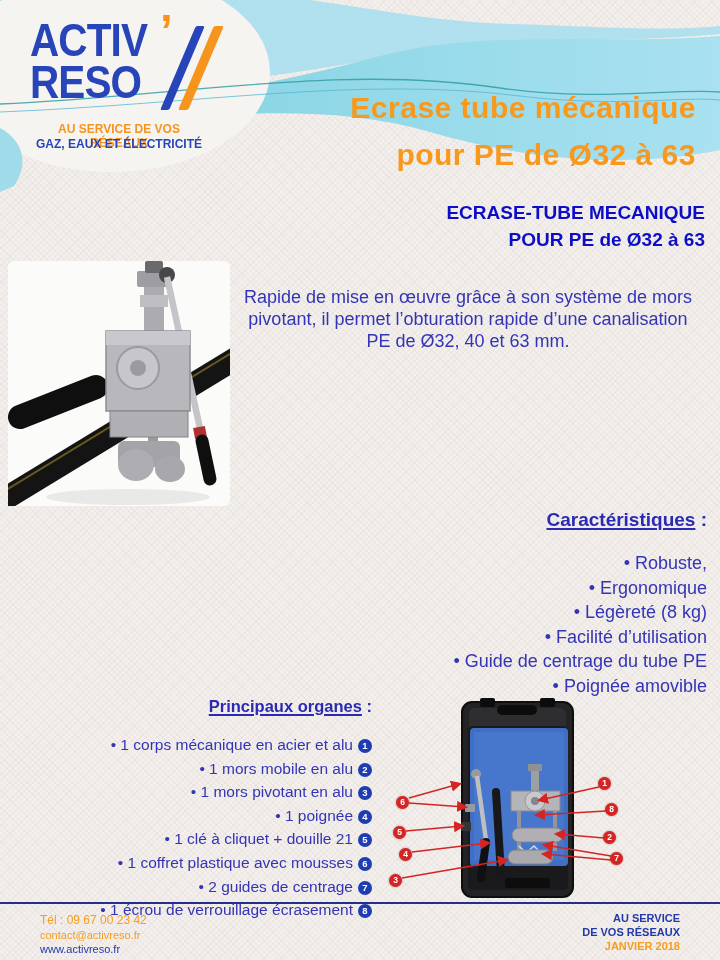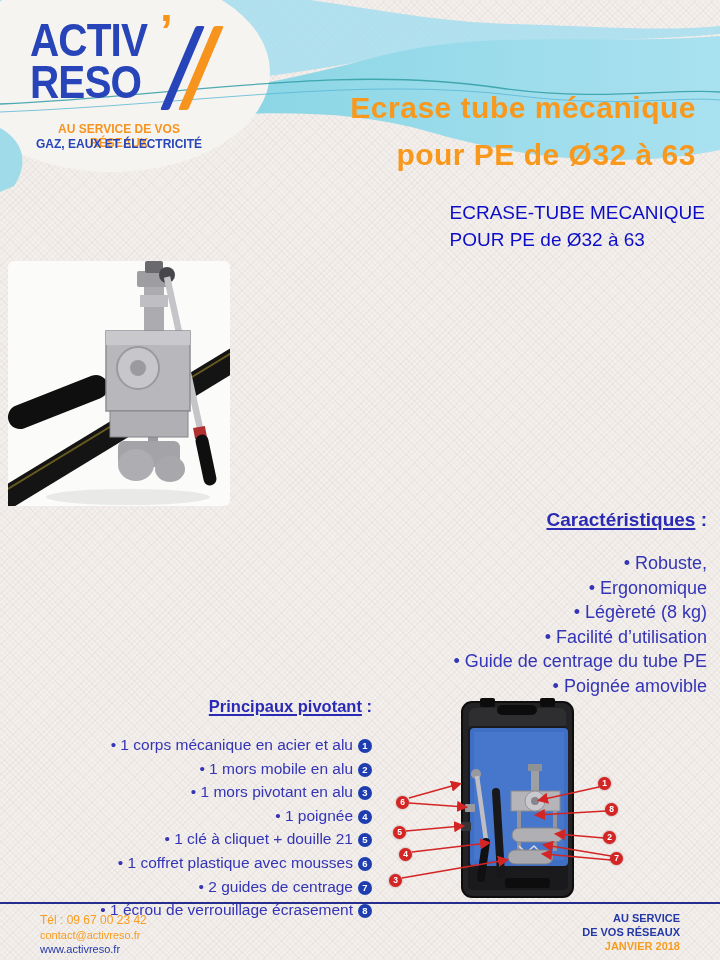--- a/index.html
+++ b/index.html
@@ -22,21 +22,21 @@
   .slash{position:absolute;width:9px;height:84px;border-radius:2px;transform:skewX(-23deg);}
   .slash-blue{left:154px;top:14px;background:#2744B8;}
   .slash-orange{left:172px;top:14px;width:10px;background:#F7941D;}
   .tagline{position:absolute;left:0;width:190px;text-align:center;font-weight:bold;
     font-size:12.5px;line-height:14px;transform:scaleX(.96);transform-origin:center;}
   .tag1{top:110px;color:#F7941D;}
   .tag2{top:125px;color:#2744B8;}
   
   .title{right:24px;top:84px;text-align:right;color:#F8981D;font-weight:bold;
     font-size:30px;line-height:47px;letter-spacing:.5px;}
-  .subtitle{right:15px;top:199px;color:#0D0DC8;font-weight:normal;
+  .subtitle{right:15px;top:199px;text-align:right;color:#0D0DC8;font-weight:bold;
     font-size:19px;line-height:27px;white-space:pre-line;}
   
   .intro{left:226px;top:287px;width:484px;color:#3434B6;font-size:18px;line-height:1.21;
     text-align:center;}
   .intro p{margin:0;white-space:pre-line;}
   .intro p + p{margin-top:25px;}
   
   .chars{right:13px;top:509px;text-align:right;color:#3434B6;}
   .chars .hd{font-size:19px;font-weight:bold;color:#2a2ab4;margin-bottom:20px;}
   .chars ul,.organs ul{list-style:none;margin:0;padding:0;}
@@ -127,36 +127,39 @@
     <circle cx="130" cy="107" r="21" fill="#c7c7cb" stroke="#9a9a9e" stroke-width="2"></circle>
     <circle cx="130" cy="107" r="8" fill="#9b9b9f"></circle>
     <rect x="140" y="150" width="10" height="44" fill="#9a9a9e"></rect>
     <rect x="102" y="150" width="78" height="26" fill="#b0b0b4" stroke="#84848a"></rect>
     <rect x="110" y="180" width="62" height="26" rx="6" fill="#a4a4a8"></rect>
     <ellipse cx="128" cy="204" rx="18" ry="16" fill="#aeaeb2"></ellipse>
     <ellipse cx="162" cy="208" rx="15" ry="13" fill="#a8a8ac"></ellipse>
   </svg>
 
   <div class="abs intro">
+    <p>Rapide de mise en œuvre grâce à son système de mors
+pivotant, il permet l’obturation rapide d’une canalisation
+PE de Ø32, 40 et 63 mm.</p>
   </div>
 
   <div class="abs chars">
     <div class="hd"><span class="und">Caractéristiques</span><span class="colon"> :</span></div>
     <ul>
       <li>• Robuste,</li>
       <li>• Ergonomique</li>
       <li>• Légèreté (8 kg)</li>
       <li>• Facilité d’utilisation</li>
       <li>• Guide de centrage du tube PE</li>
       <li>• Poignée amovible</li>
     </ul>
   </div>
 
   <div class="abs organs">
-    <div class="hd"><span class="und">Principaux pivotant</span><span class="colon"> :</span></div>
+    <div class="hd"><span class="und">Principaux organes</span><span class="colon"> :</span></div>
     <ul>
       <li><span>• 1 corps mécanique en acier et alu</span><span class="nb">1</span></li>
       <li><span>• 1 mors mobile en alu</span><span class="nb">2</span></li>
       <li><span>• 1 mors pivotant en alu</span><span class="nb">3</span></li>
       <li><span>• 1 poignée</span><span class="nb">4</span></li>
       <li><span>• 1 clé à cliquet + douille 21</span><span class="nb">5</span></li>
       <li><span>• 1 coffret plastique avec mousses</span><span class="nb">6</span></li>
       <li><span>• 2 guides de centrage</span><span class="nb">7</span></li>
       <li><span>• 1 écrou de verrouillage écrasement</span><span class="nb">8</span></li>
     </ul>

